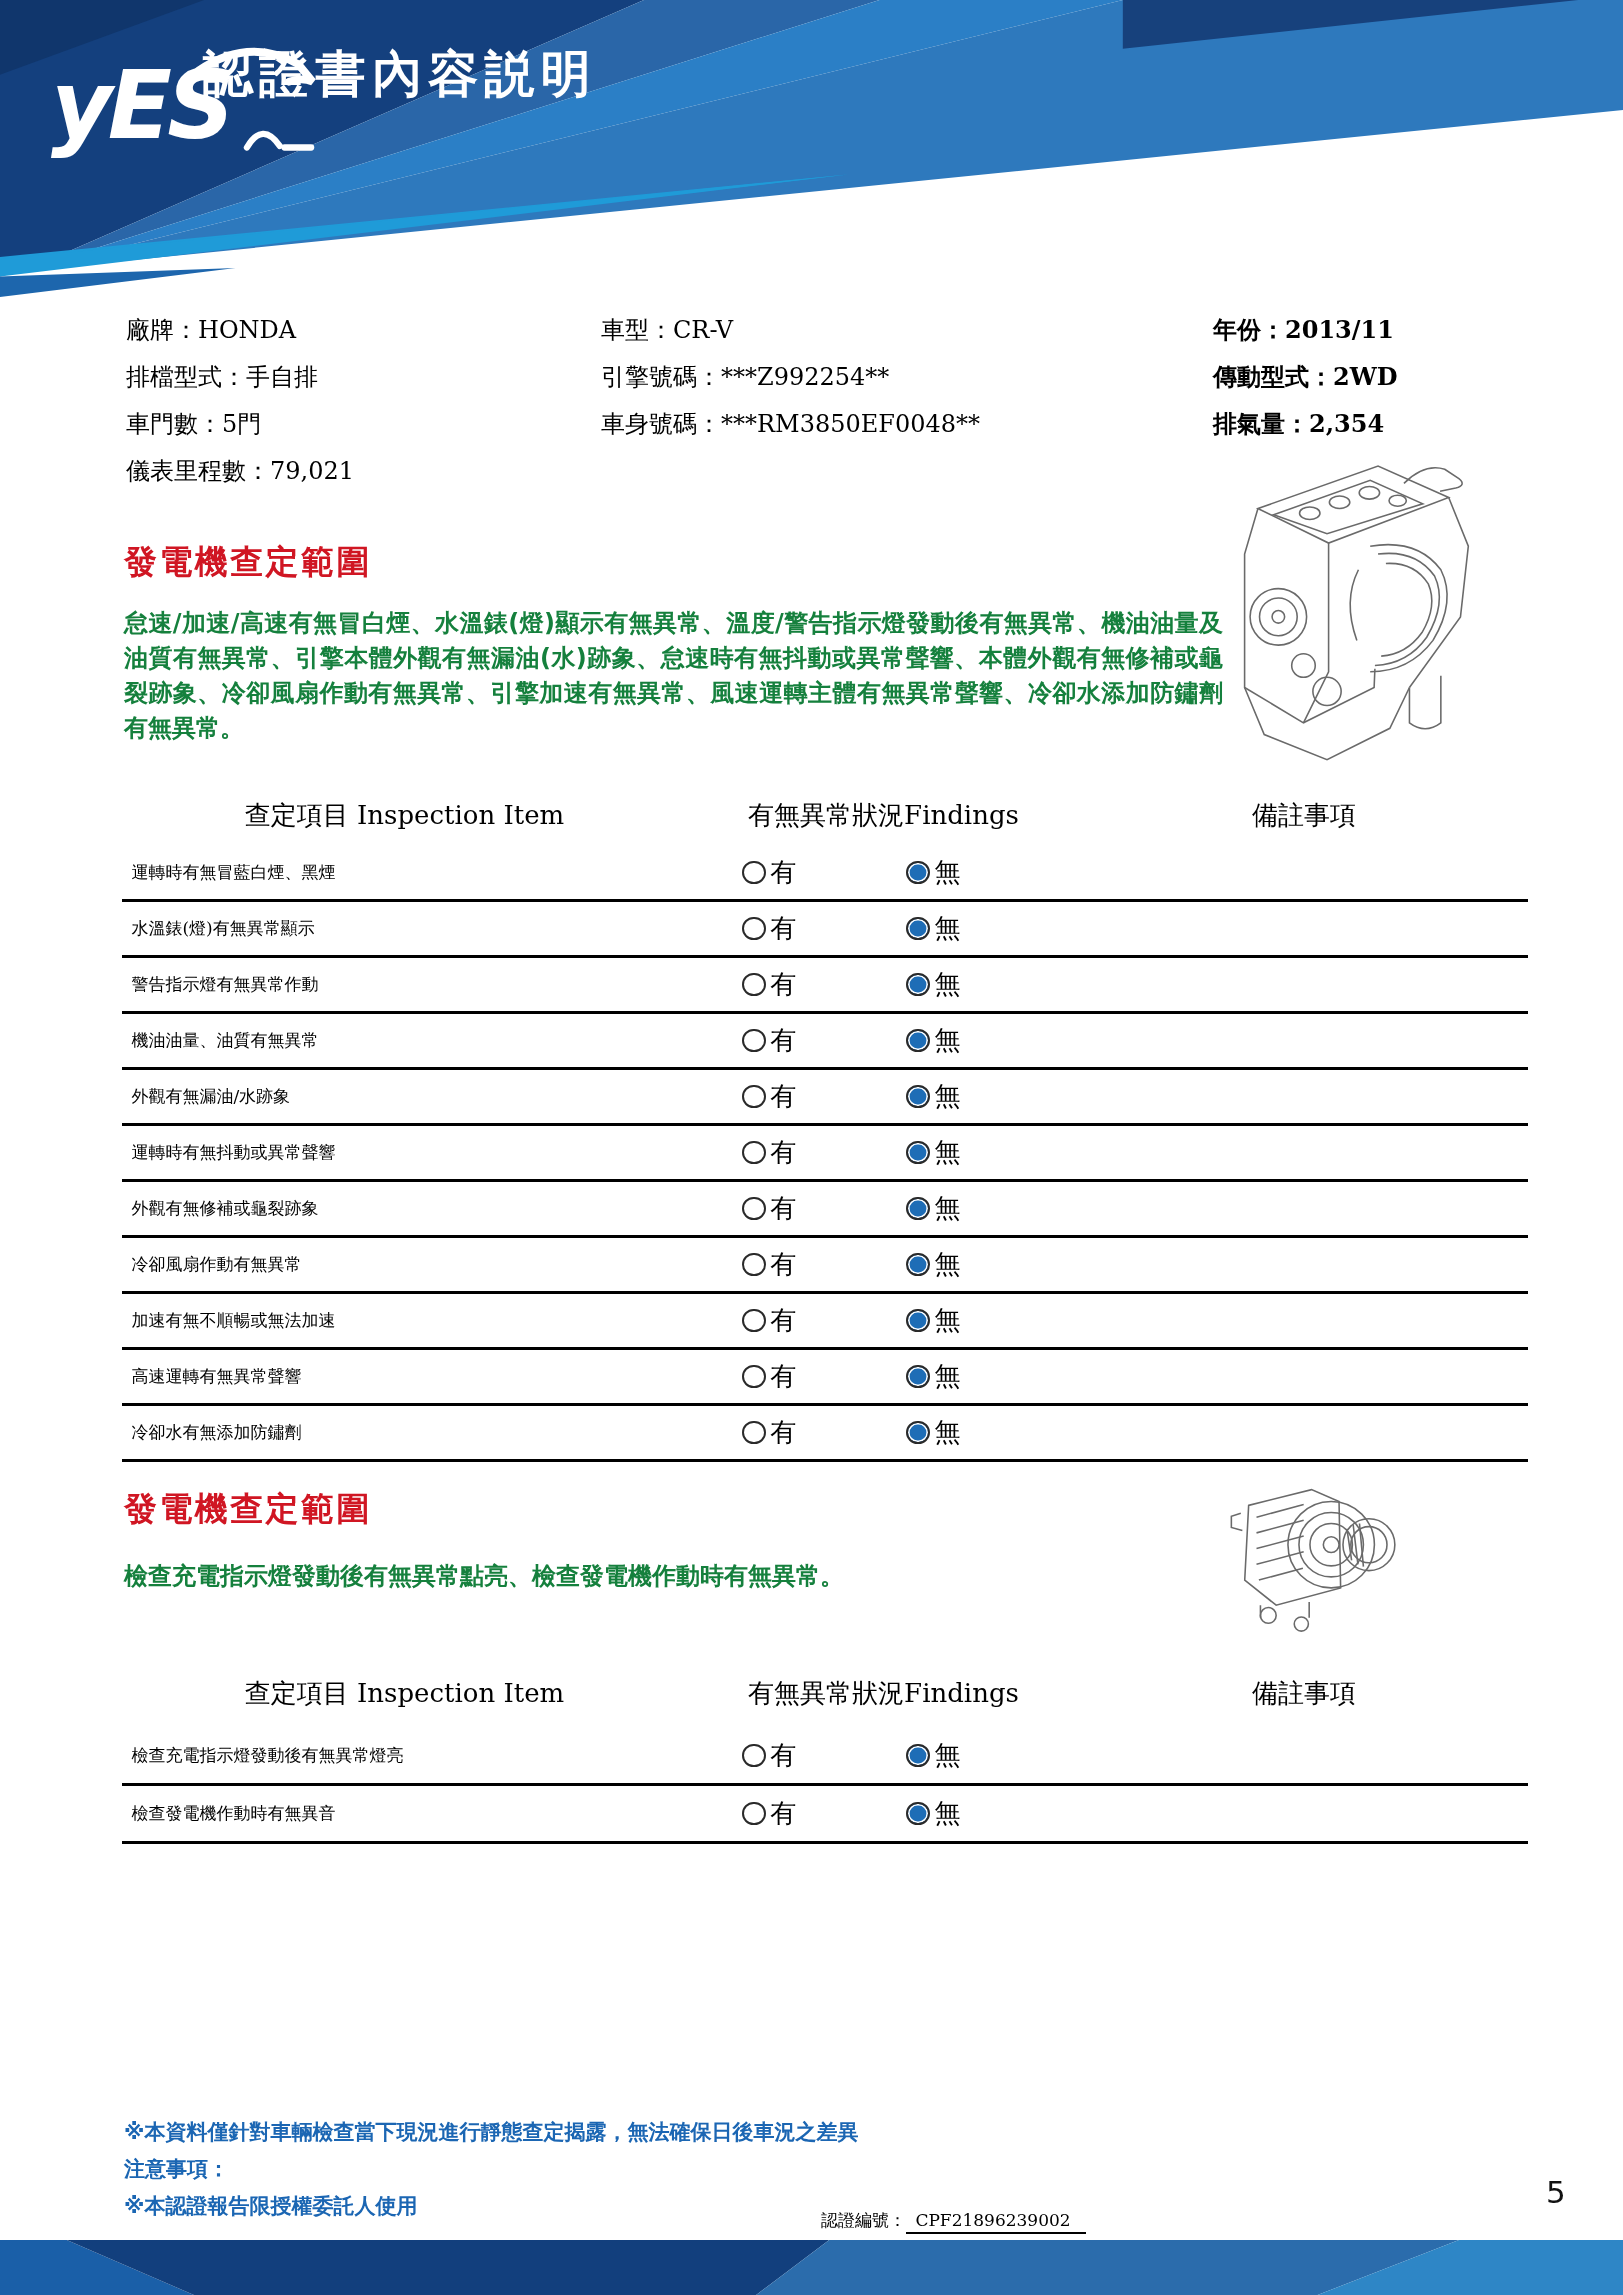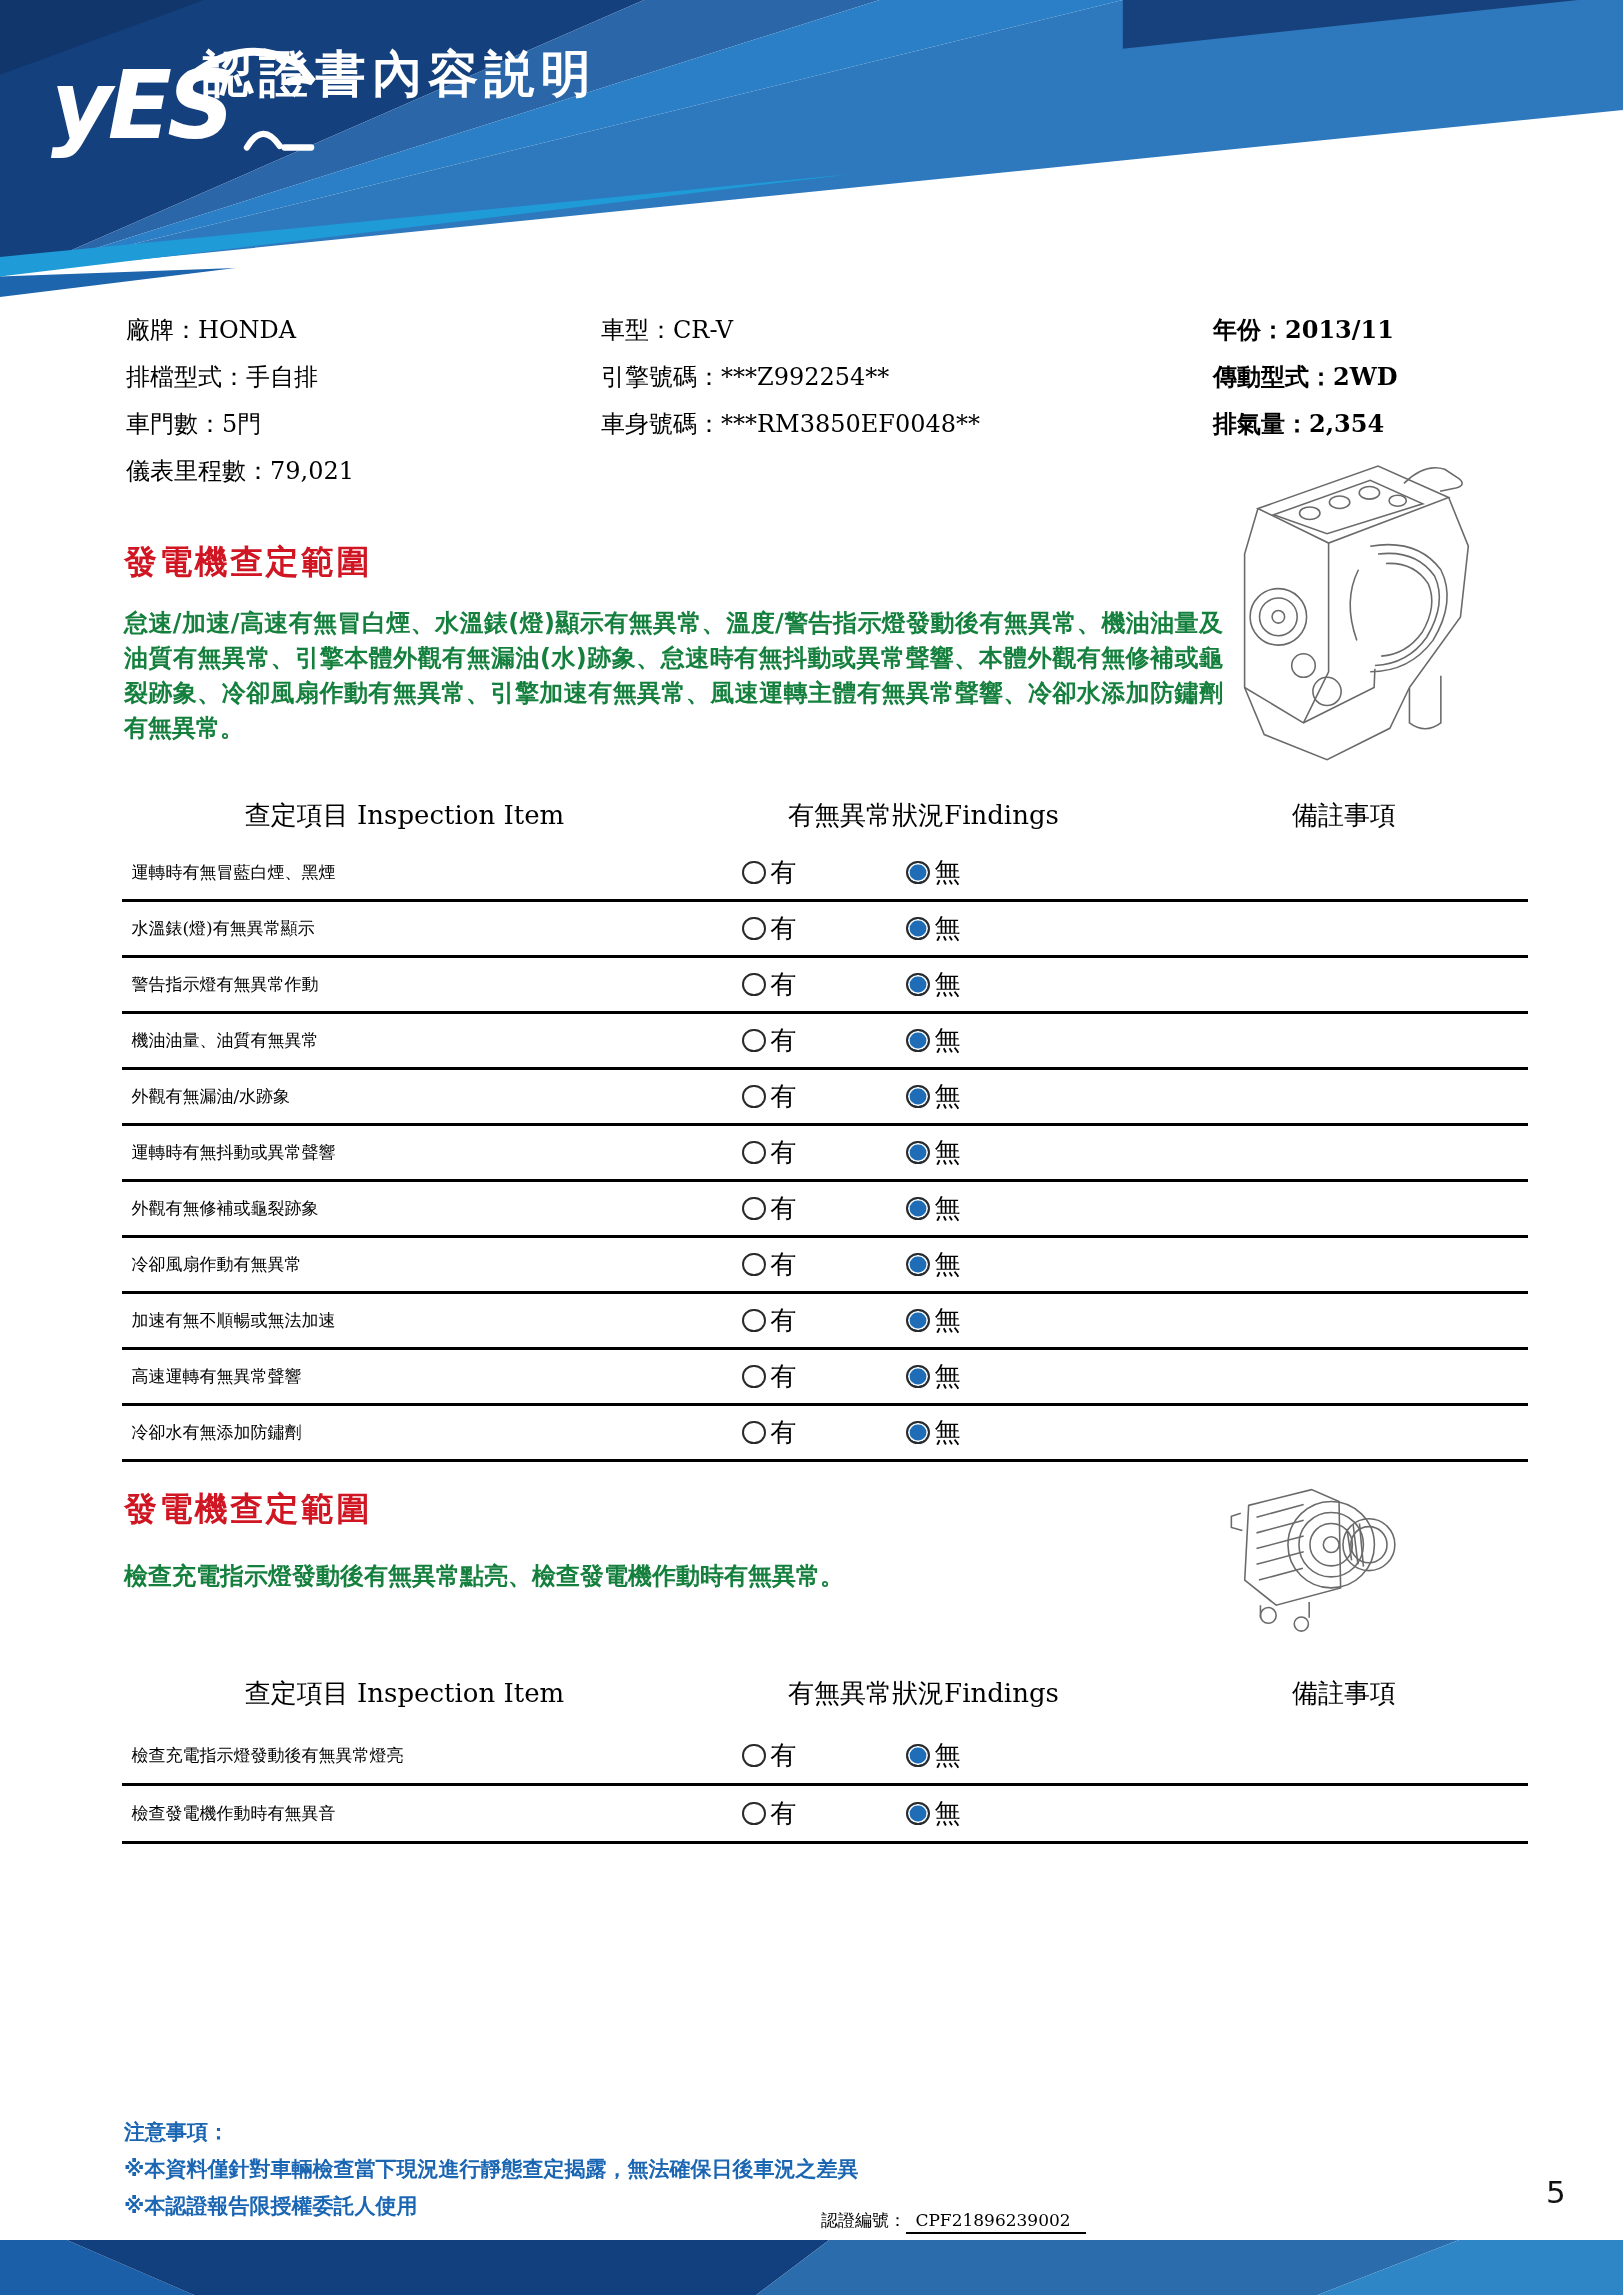--- a/index.html
+++ b/index.html
@@ -29,21 +29,21 @@
     font-weight:900;font-size:33px;letter-spacing:2.4px;color:#d01623;
   }
   .section-desc{
     position:absolute;left:124px;width:1099px;
     font-family:"DejaVu Sans","Liberation Sans",sans-serif;
     font-weight:800;font-size:24px;line-height:35px;color:#15803d;
     text-align:justify;
   }
   
   .insp-table{position:absolute;left:122px;width:1406px;}
-  .thead{display:flex;align-items:center;height:61px;font-size:26px;gap:40px;}
+  .thead{display:flex;align-items:center;height:61px;font-size:26px;}
   .th-item{width:565px;text-align:center;}
   .th-find{width:393px;text-align:center;}
   .th-remark{flex:1;text-align:center;}
   .trow{display:flex;align-items:center;height:53px;border-bottom:3.9px solid #000;}
   .trow.tall{height:55px;}
   .td-item{width:510px;padding-left:9.4px;box-sizing:border-box;font-size:17px;white-space:nowrap;}
   .td-find{display:flex;gap:110px;margin-left:110px;}
   .radio{display:flex;align-items:center;gap:4.7px;font-size:26px;cursor:default;}
   .circ{
     display:inline-block;width:23.6px;height:23.6px;border-radius:50%;
@@ -333,22 +333,22 @@
           </span>
         <span class="radio">
             <i class="circ filled"></i>
             <span>無</span>
           </span>
       </div>
     </div>
   </div>
 
   <div class="notes">
+    <div>※本資料僅針對車輛檢查當下現況進行靜態查定揭露，無法確保日後車況之差異</div>
     <div>注意事項：</div>
-    <div>※本資料僅針對車輛檢查當下現況進行靜態查定揭露，無法確保日後車況之差異</div>
     <div>※本認證報告限授權委託人使用</div>
   </div>
 
   <div class="cert-line">
     <span>認證編號：</span><span class="cert-number">CPF21896239002</span>
   </div>
 
   <div class="page-number">5</div>
 
   <svg class="footer-art" viewBox="0 0 2067 70" preserveAspectRatio="none">

